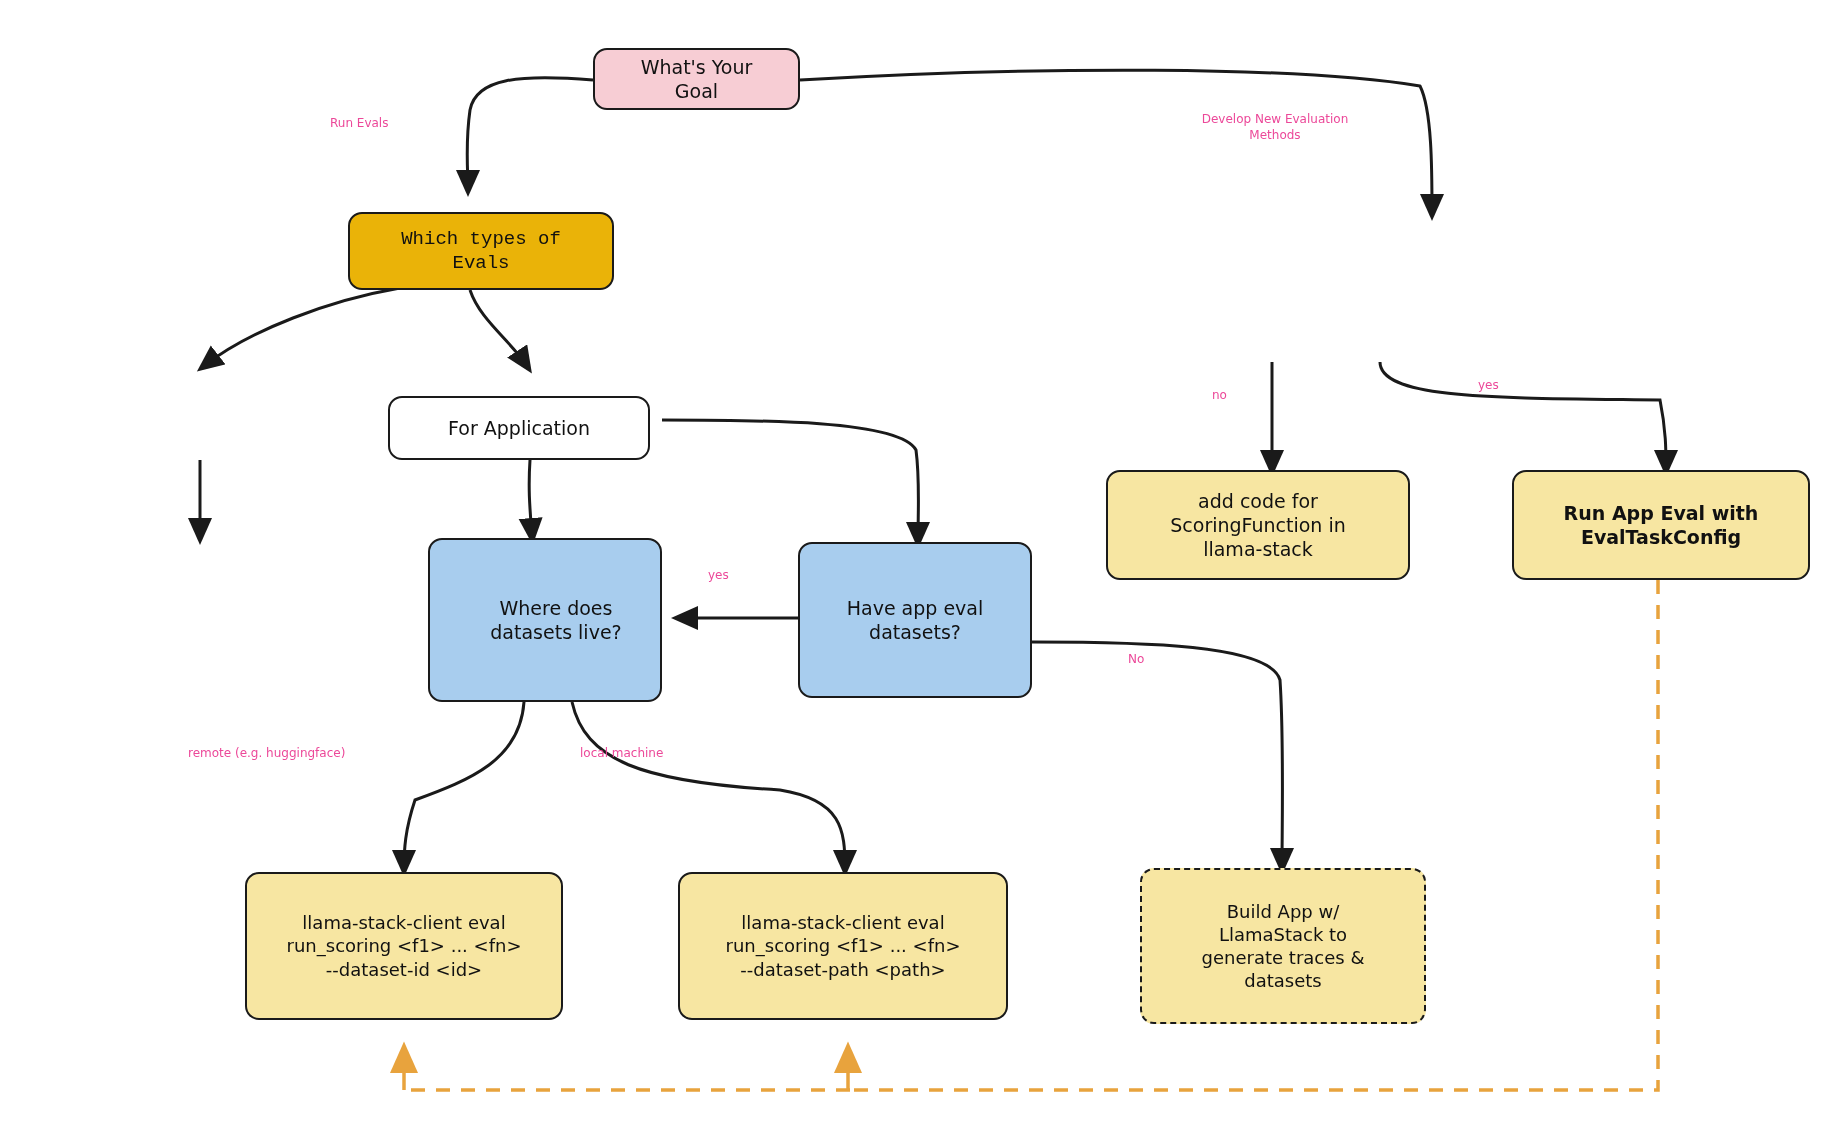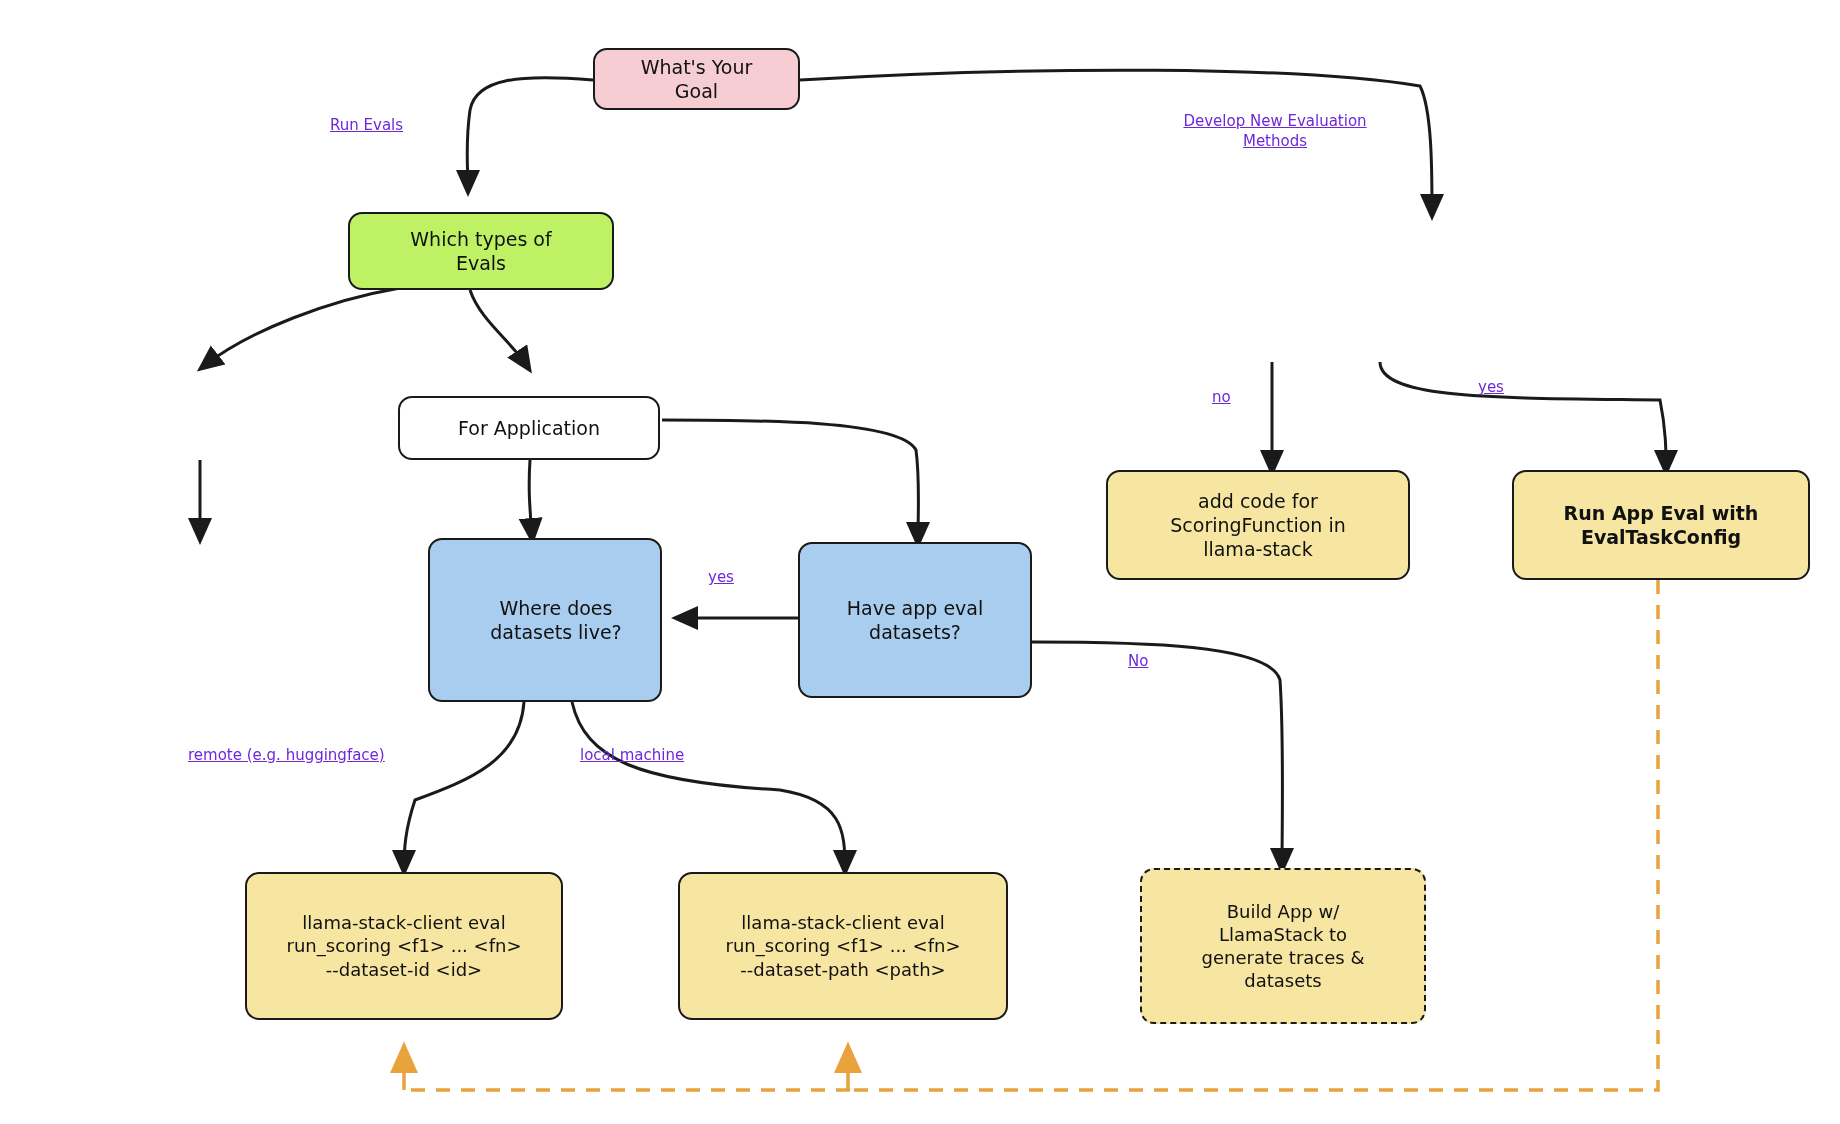--- a/index.html
+++ b/index.html
@@ -35,34 +35,33 @@
     text-align: center;
     border: 2.5px solid #1a1a1a;
     border-radius: 14px;
     font-size: 19px;
     line-height: 1.28;
     color: #111111;
     padding: 6px 10px;
     white-space: pre-line;
   }
   .node.pink   { background: #f7cdd4; }
-  .node.green  { background: #bef264; }
+  .node.green  { background: #eab308; font-family: Liberation Mono, monospace; }
   .node.blue   { background: #a8cdee; }
   .node.yellow { background: #f7e6a2; }
   .node.white  { background: #ffffff; }
   .node.dashed { background: #f7e6a2; border-style: dashed; border-width: 2.5px; }
 
   .edge-label {
     position: absolute;
-    font-size: 15px;
-    color: #6d28d9;
+    font-size: 12px;
+    color: #ec4899;
     white-space: pre-line;
     line-height: 1.3;
     text-align: left;
-    text-decoration: underline;
   }
 </style>
 </head>
 <body>
 
 <div id="canvas">
 
   <svg class="edges" viewBox="0 0 1840 1124">
     <defs>
       <marker id="arrow" markerWidth="10" markerHeight="10" refX="6" refY="4" orient="auto" markerUnits="strokeWidth">
@@ -106,21 +105,21 @@
   </svg>
 
   <div class="node pink" style="left:593px; top:48px; width:207px; height:62px;">What's Your
 Goal</div>
 
   <div class="node green" style="left:348px; top:212px; width:266px; height:78px;">Which types of
 Evals</div>
 
 
 
-  <div class="node white" style="left:398px; top:396px; width:262px; height:64px;">For Application</div>
+  <div class="node white" style="left:388px; top:396px; width:262px; height:64px;">For Application</div>
 
   <div class="node yellow" style="left:1106px; top:470px; width:304px; height:110px;">add code for
 ScoringFunction in
 llama-stack</div>
 
   <div class="node yellow" style="left:1512px; top:470px; width:298px; height:110px;font-weight:bold;">Run App Eval with
 EvalTaskConfig</div>
 
 
   <div class="node blue" style="left:428px; top:538px; width:234px; height:164px;padding-left:32px;">Where does

